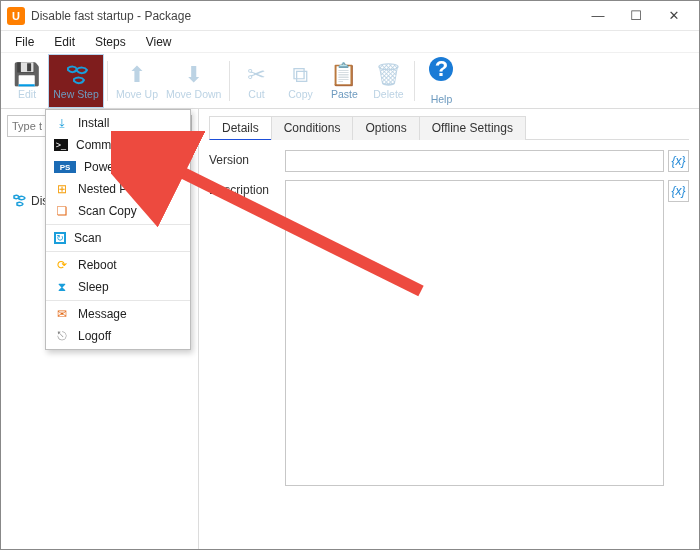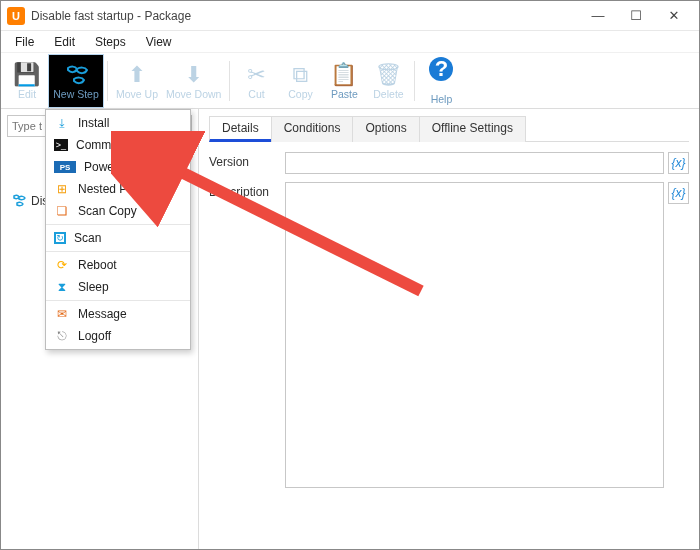--- a/index.html
+++ b/index.html
@@ -59,21 +59,21 @@
     flex-direction: column;
     align-items: center;
     justify-content: center;
     min-width: 44px;
     height: 52px;
     padding: 2px 4px;
     font-size: 10.5px;
     color: #6d9abf;
   }
   .tool-btn.disabled { color: #bcd3e4; }
-  .tool-btn.active { background: #000000; outline: 1px solid #b8d6ef; }
+  .tool-btn.active { background: #7f1d1d; outline: 1px solid #b8d6ef; }
   .tool-btn .ticon { font-size: 22px; line-height: 24px; height: 26px; display:flex;align-items:center;justify-content:center; }
   .tool-sep { width: 1px; height: 40px; background: #e2e2e2; margin: 0 4px; }
   
   .body {
     display: flex;
     height: calc(100% - 30px - 22px - 56px);
   }
   .left-pane {
     width: 198px;
     border-right: 1px solid #dcdcdc;
@@ -112,21 +112,21 @@
     font-size: 12px;
     border: 1px solid #dcdcdc;
     border-bottom: none;
     background: #f3f3f3;
     margin-right: -1px;
     position: relative;
     top: 1px;
   }
   .tab.active {
     background: #fff;
-    border-bottom: 3px solid #1d4ed8;
+    border-bottom: 1px solid #1d4ed8;
   }
   .form { padding: 10px 0; }
   .form-row { display: flex; align-items: flex-start; margin-bottom: 8px; }
   .form-label { width: 76px; font-size: 12px; color: #333; padding-top: 3px; }
   .form-field { flex: 1; }
   .text-input {
     width: 100%;
     height: 22px;
     border: 1px solid #c7c7c7;
     padding: 2px 4px;

